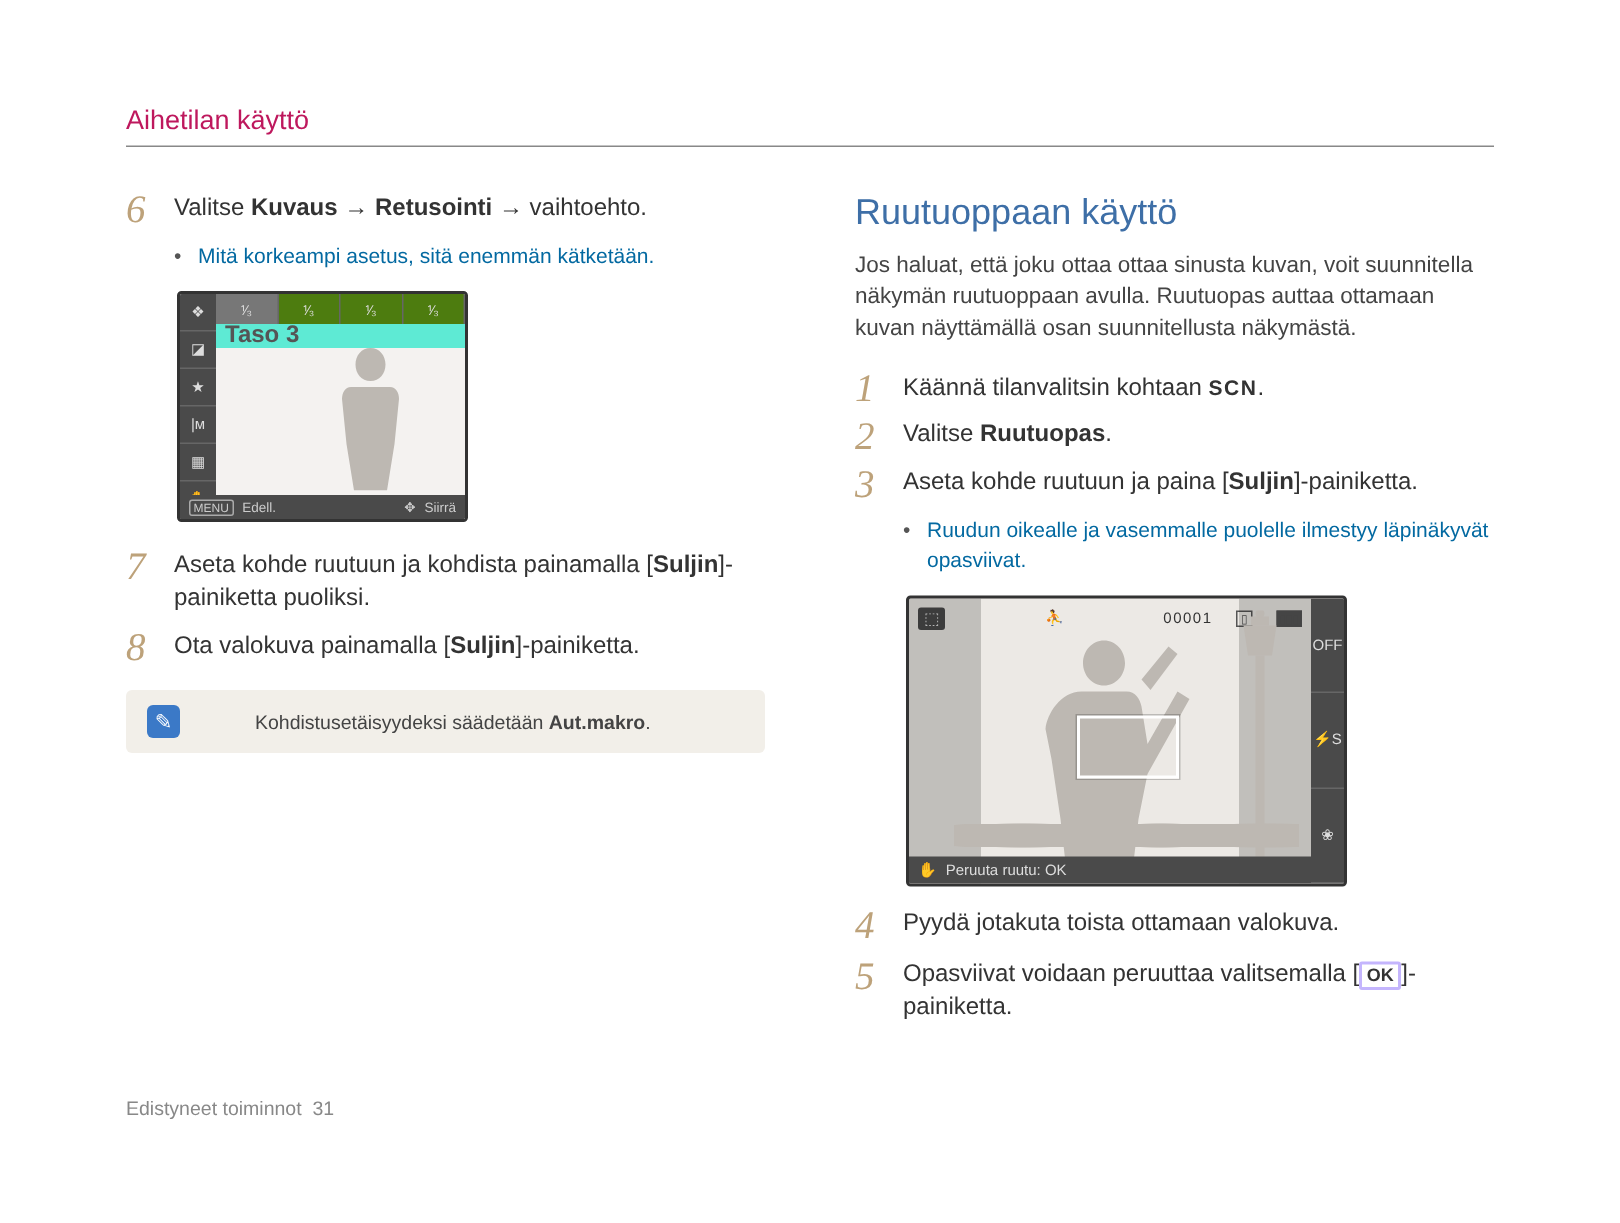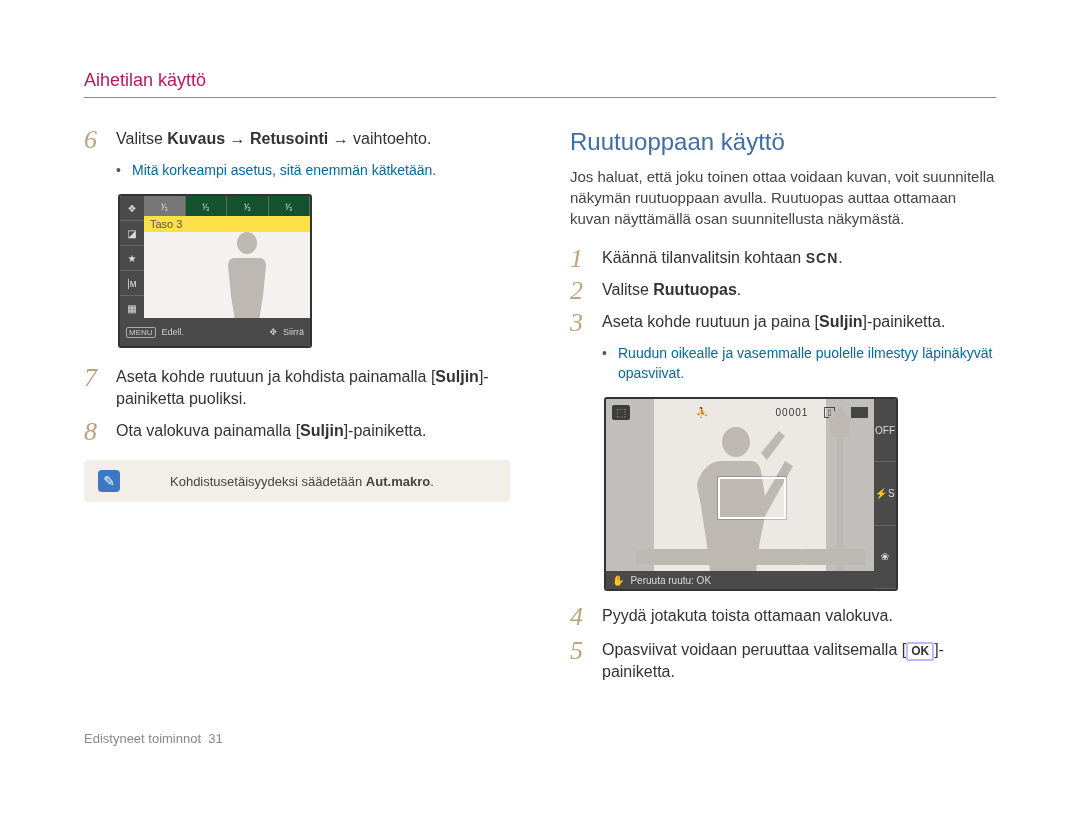--- a/index.html
+++ b/index.html
@@ -96,43 +96,44 @@
     border-bottom: 1px solid #666;
     display: flex;
     align-items: center;
     justify-content: center;
     color: #ddd;
     font-size: 10px;
   }
   .screen-thumb .tracks-row {
     position: absolute;
     left: 24px; top: 0; right: 0; height: 20px;
-    background: #14532d;
+    background: #4d7c0f;
     display: flex;
   }
   .tracks-row .cell {
     flex: 1;
     border-right: 1px solid #666;
     display:flex;align-items:center;justify-content:center;
     color:#ddd;font-size:9px;
   }
   .tracks-row .cell.sel { background:#777; }
   .screen-thumb .status-row {
     position: absolute;
     left: 24px; top: 20px; right: 0; height: 16px;
-    background: #fde047;
-    font-size: 11px;
+    background: #5eead4;
+    font-size: 16px;
     color: #555;
     display: flex;
     align-items: center;
     padding-left: 6px;
+    font-weight: bold;
   }
   .screen-thumb .bottom-row {
     position: absolute;
-    left: 0; right: 0; bottom: 0; height: 28px;
+    left: 0; right: 0; bottom: 0; height: 16px;
     background: #4a4a4a;
     font-size: 9px;
     color: #ccc;
     display: flex;
     align-items: center;
     padding: 0 6px;
     gap: 6px;
     justify-content: space-between;
   }
   .screen-thumb .silhouette {
@@ -337,21 +338,21 @@
         <div class="note-icon">✎</div>
         <div class="note-text">
           <span>Kohdistusetäisyydeksi säädetään </span><b>Aut.makro</b><span>.</span>
         </div>
       </div>
 
     </div>
 
     <div class="col">
       <h2 class="section-title">Ruutuoppaan käyttö</h2>
-      <div class="section-intro">Jos haluat, että joku toinen ottaa voidaan kuvan, voit suunnitella näkymän ruutuoppaan avulla. Ruutuopas auttaa ottamaan kuvan näyttämällä osan suunnitellusta näkymästä.</div>
+      <div class="section-intro">Jos haluat, että joku ottaa ottaa sinusta kuvan, voit suunnitella näkymän ruutuoppaan avulla. Ruutuopas auttaa ottamaan kuvan näyttämällä osan suunnitellusta näkymästä.</div>
 
       <div class="step">
         <div class="step-num">1</div>
         <div class="step-text">
           <span>Käännä tilanvalitsin kohtaan </span><span class="scn-label">SCN</span><span>.</span>
         </div>
       </div>
 
       <div class="step">
         <div class="step-num">2</div>

